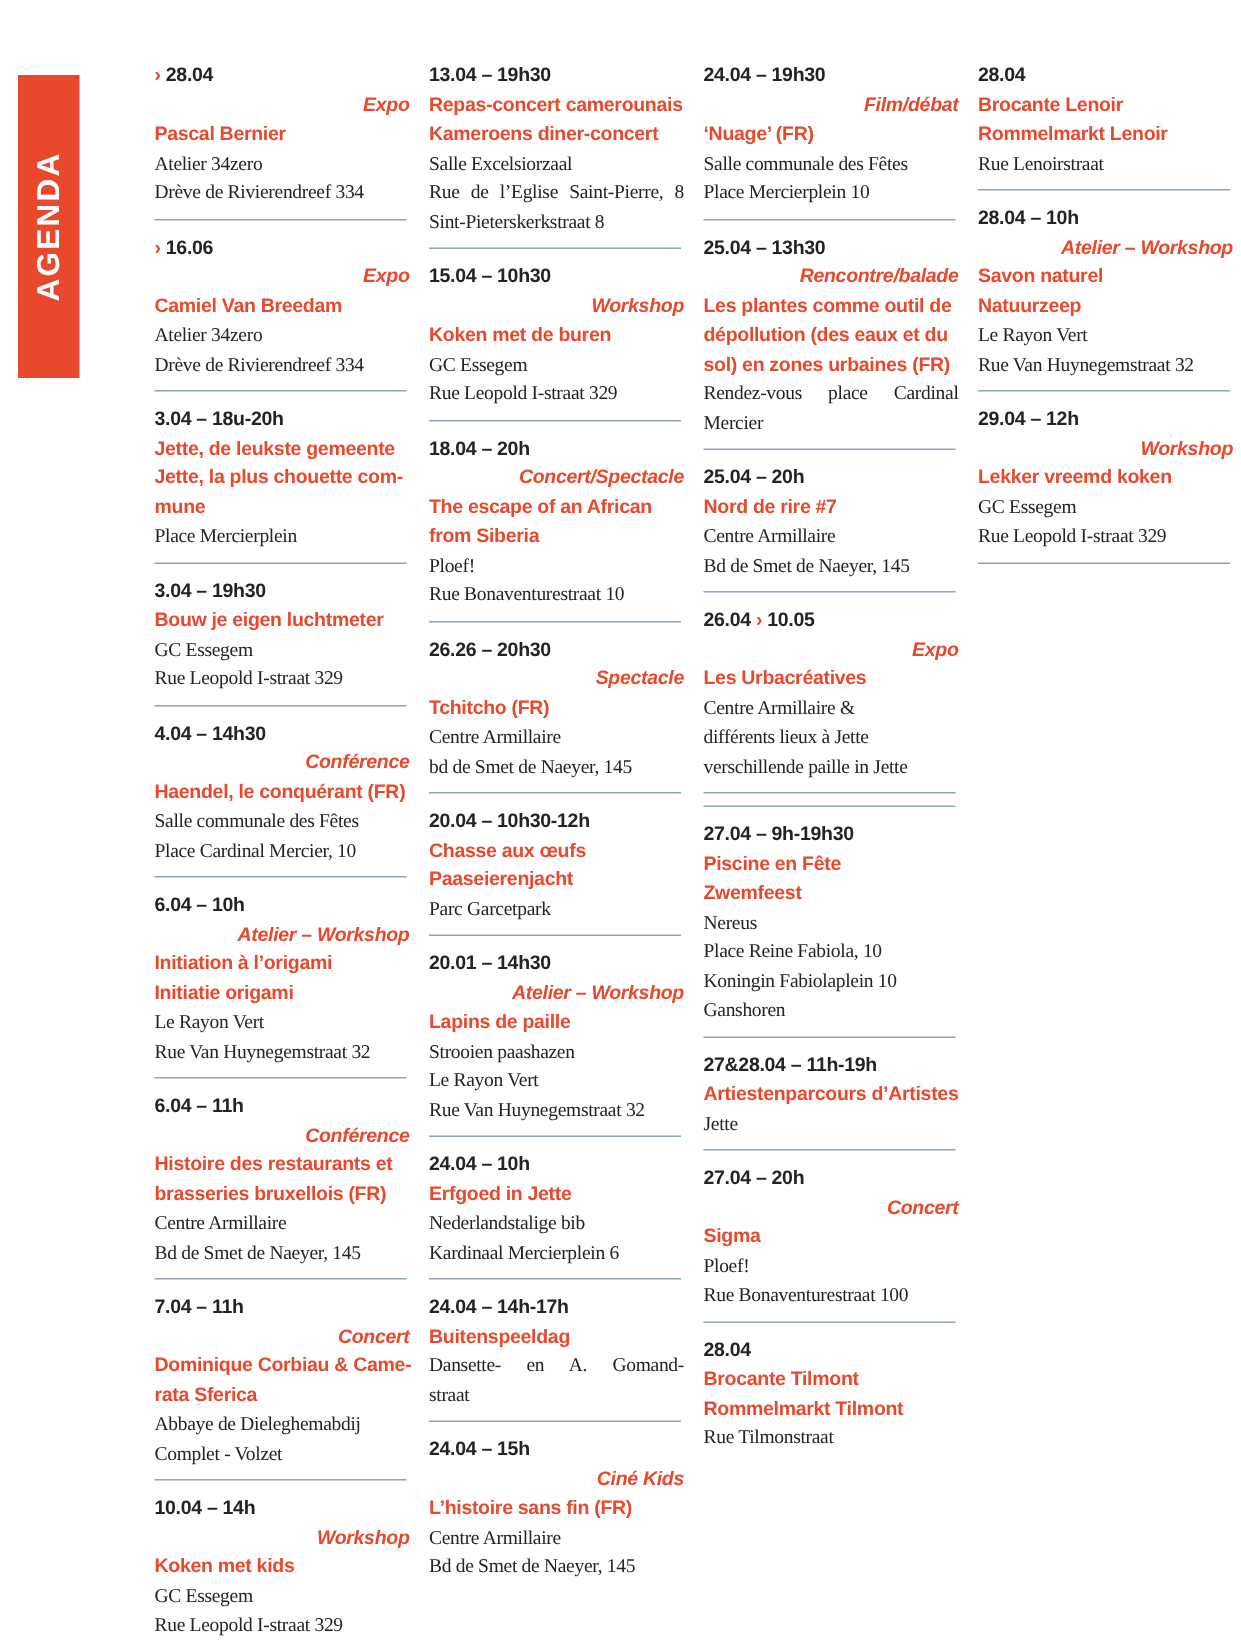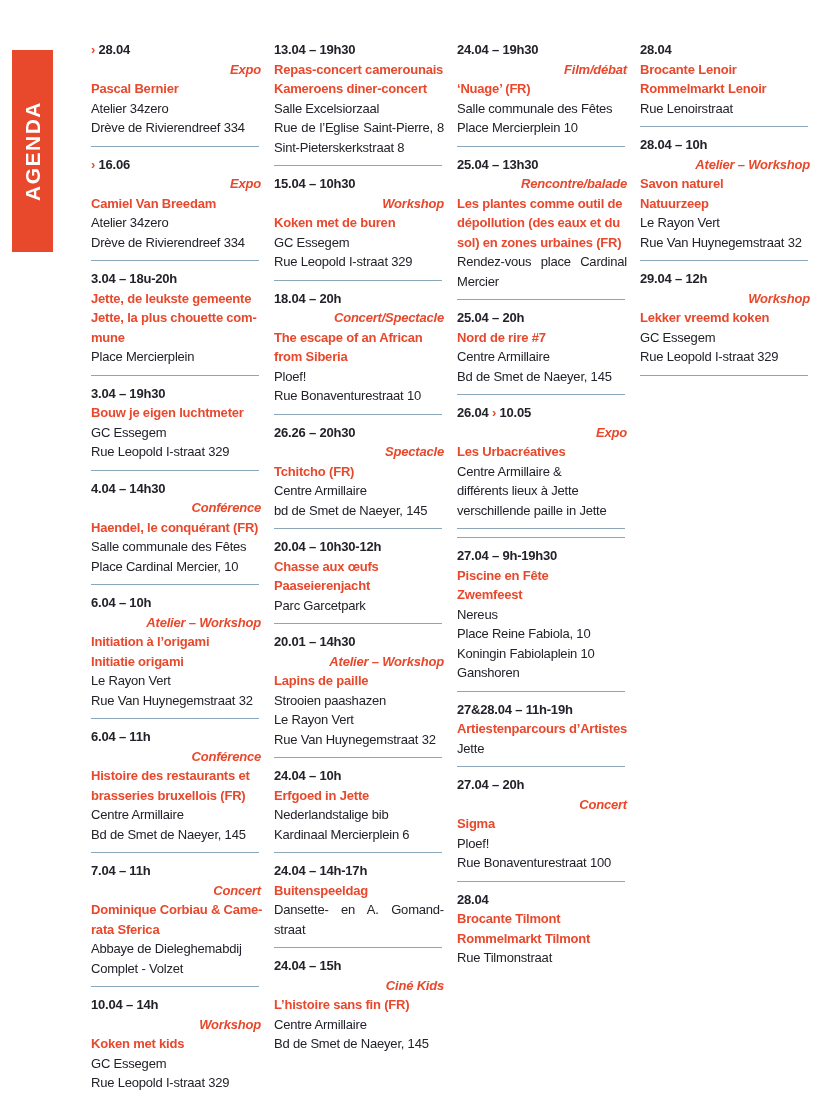--- a/index.html
+++ b/index.html
@@ -19,34 +19,34 @@
     position:absolute;left:12px;top:50px;width:41px;height:202px;
     background:var(--accent);
     display:flex;align-items:center;justify-content:center;
   }
   .agenda-label{
     writing-mode:vertical-rl;
     transform:rotate(180deg);
     color:#ffffff;font-weight:700;font-size:21px;letter-spacing:1.5px;
   }
   .columns{
-    position:absolute;left:91px;top:40px;width:722px;
+    position:absolute;left:103px;top:40px;width:722px;
     display:flex;gap:13px;
   }
   .col{width:170px;flex:0 0 170px;}
   .entry{margin:0;}
   .line{
     font-size:13px;line-height:19.5px;letter-spacing:-0.2px;
     white-space:nowrap;color:var(--dark);
   }
   .date{font-weight:700;color:var(--dark);}
   .date .arrow{color:var(--accent);font-weight:700;}
   .cat{color:var(--accent);font-weight:700;font-style:italic;text-align:right;}
   .title{color:var(--accent);font-weight:700;}
-  .venue{color:var(--dark);font-weight:400;}
+  .venue{color:var(--dark);font-weight:400;font-family:Liberation Serif, serif;}
   .just{white-space:normal;text-align:justify;text-align-last:justify;}
   hr.divider{
     border:none;border-top:1px solid var(--divider);
     margin:8px 0 8px 0;width:168px;
   }
 </style>
 </head>
 <body>
 
 <div class="page">

